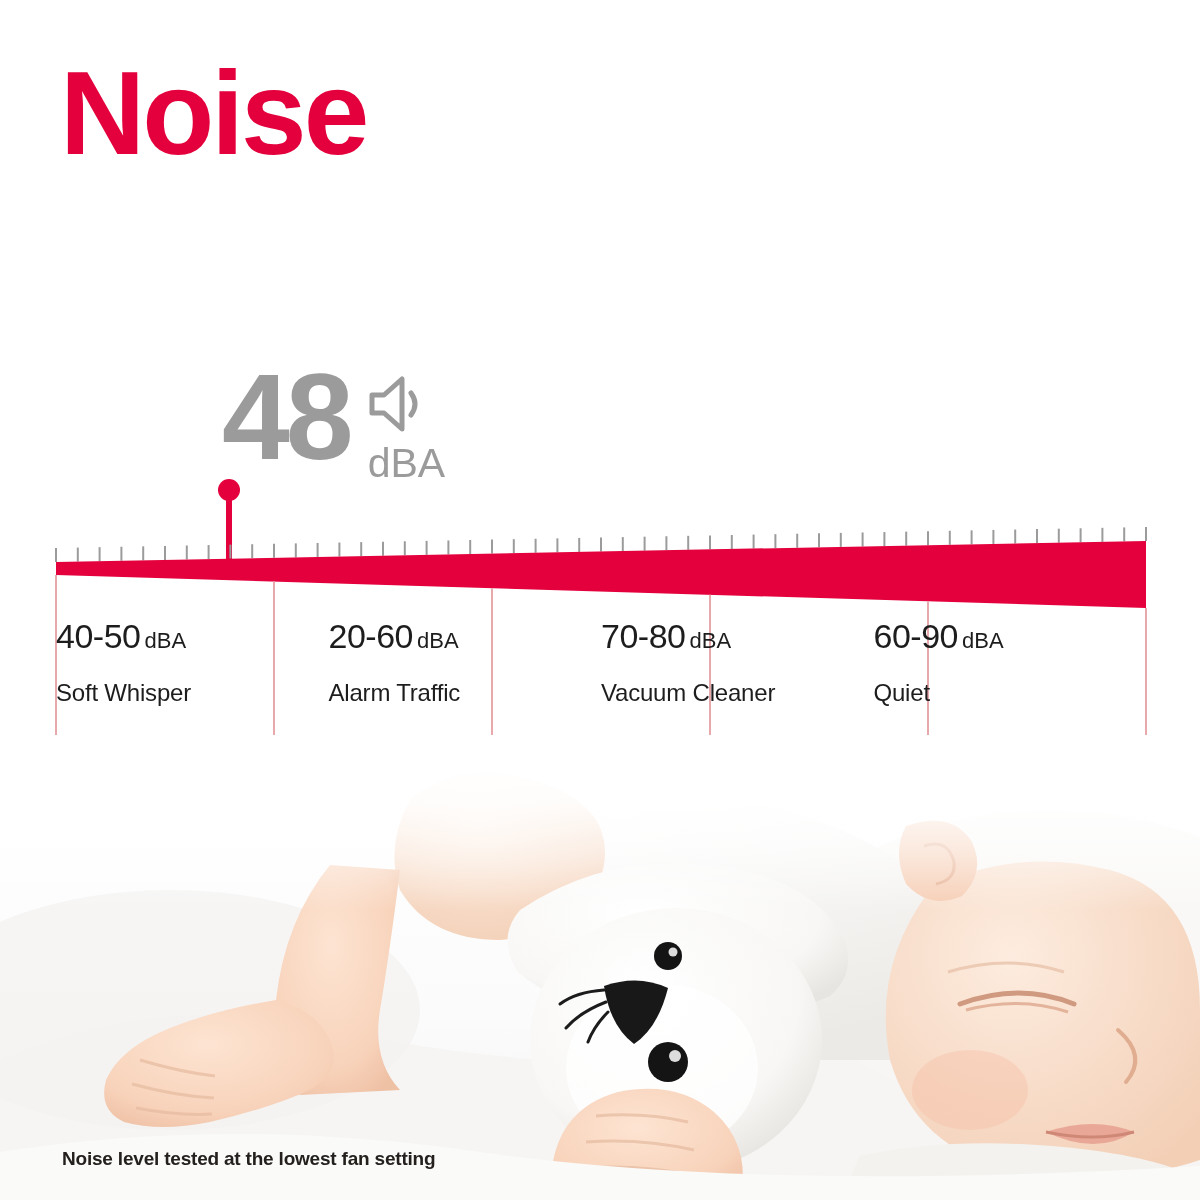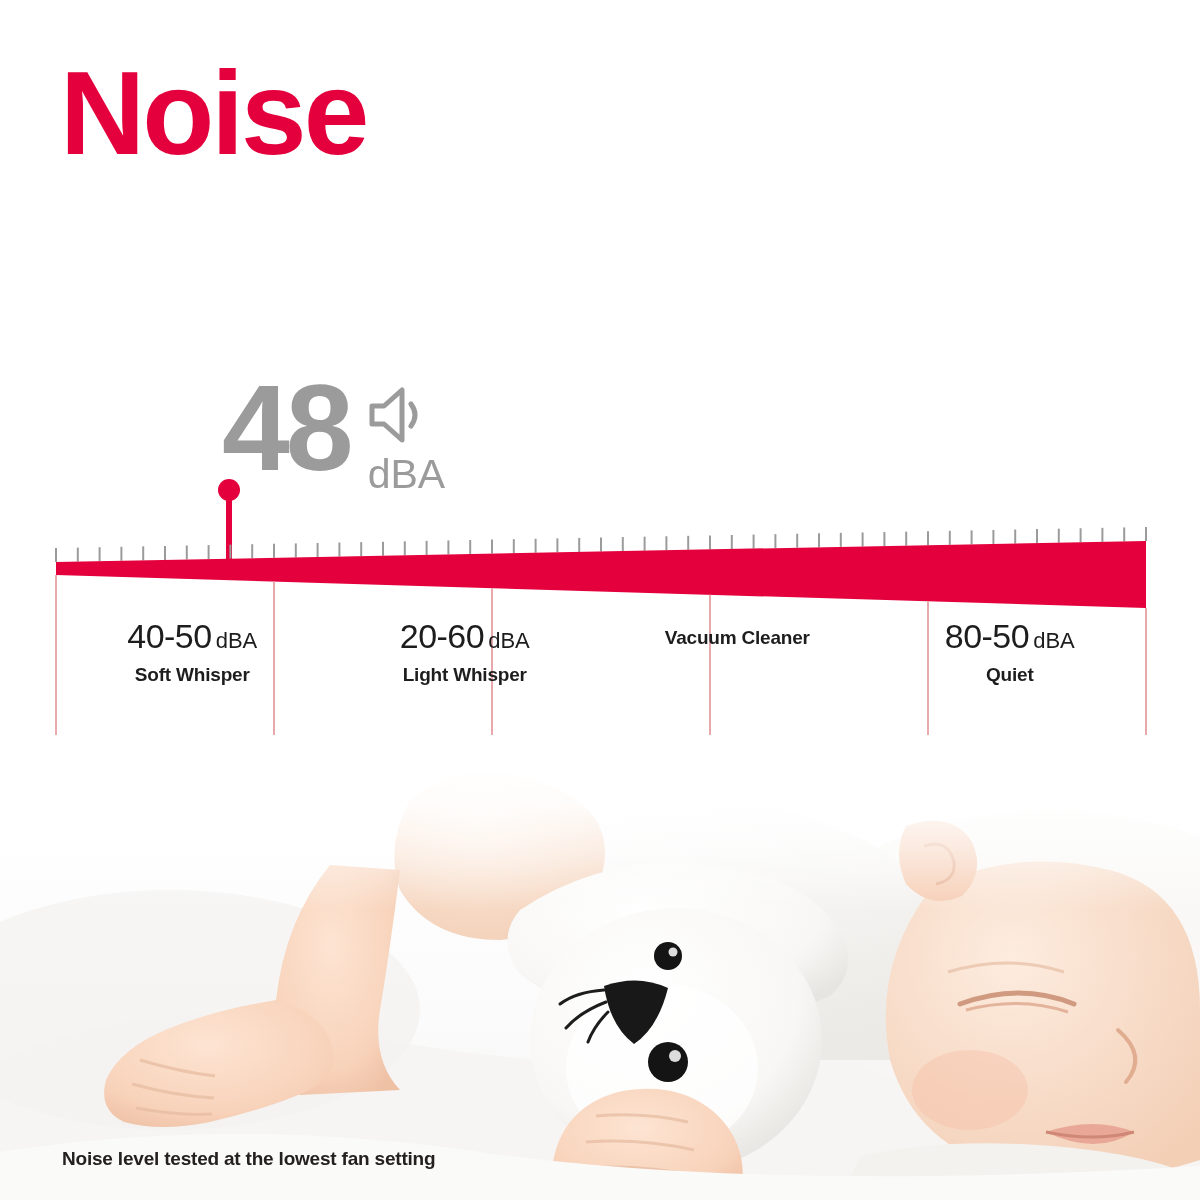--- a/index.html
+++ b/index.html
@@ -22,21 +22,21 @@
     font-weight:bold;
     letter-spacing:-3px;
     color:#e4003c;
   }
   .headline .ln { display:block; }
 
   
   .reading {
     position:absolute;
     left:222px;
-    top:378px;
+    top:367px;
     display:flex;
     align-items:flex-start;
   }
   .reading-number {
     font-size:122px;
     line-height:0.82;
     font-weight:bold;
     letter-spacing:-4px;
     color:#9b9b9b;
   }
@@ -70,39 +70,38 @@
   
   .labels {
     position:absolute;
     left:56px;
     top:618px;
     width:1090px;
     display:flex;
   }
   .seg {
     flex:1 1 0;
-    text-align:center;
     padding:0 0;
   }
   .seg-range {
     font-size:34px;
     line-height:1.08;
     color:#1d1d1d;
     letter-spacing:-0.5px;
     white-space:nowrap;
   }
   .seg-range .unit {
     font-size:22px;
     letter-spacing:0px;
     margin-left:4px;
   }
   .seg-name {
-    margin-top:9px;
-    font-size:19px;
-    font-weight:bold;
+    margin-top:24px;
+    font-size:24px;
+    font-weight:normal;
     color:#1d1d1d;
     letter-spacing:-0.2px;
     white-space:nowrap;
   }
 
   
   .photo {
     position:absolute;
     left:0;
     top:760px;
@@ -225,27 +224,28 @@
   </svg>
 </div>
 
 <div class="labels">
   <div class="seg">
     <div class="seg-range"><span>40-50</span><span class="unit">dBA</span></div>
     <div class="seg-name">Soft Whisper</div>
   </div>
   <div class="seg">
     <div class="seg-range"><span>20-60</span><span class="unit">dBA</span></div>
-    <div class="seg-name">Light Whisper</div>
+    <div class="seg-name">Alarm Traffic</div>
   </div>
   <div class="seg">
+    <div class="seg-range"><span>70-80</span><span class="unit">dBA</span></div>
     <div class="seg-name">Vacuum Cleaner</div>
   </div>
   <div class="seg">
-    <div class="seg-range"><span>80-50</span><span class="unit">dBA</span></div>
+    <div class="seg-range"><span>60-90</span><span class="unit">dBA</span></div>
     <div class="seg-name">Quiet</div>
   </div>
 </div>
 
 <div class="photo">
   <svg class="photo-svg" width="1200" height="440" viewBox="0 0 1200 440">
     <defs>
       <linearGradient id="bedg" x1="0" y1="0" x2="0" y2="1">
         <stop offset="0%" stop-color="#ffffff"></stop>
         <stop offset="60%" stop-color="#fbfbfb"></stop>

